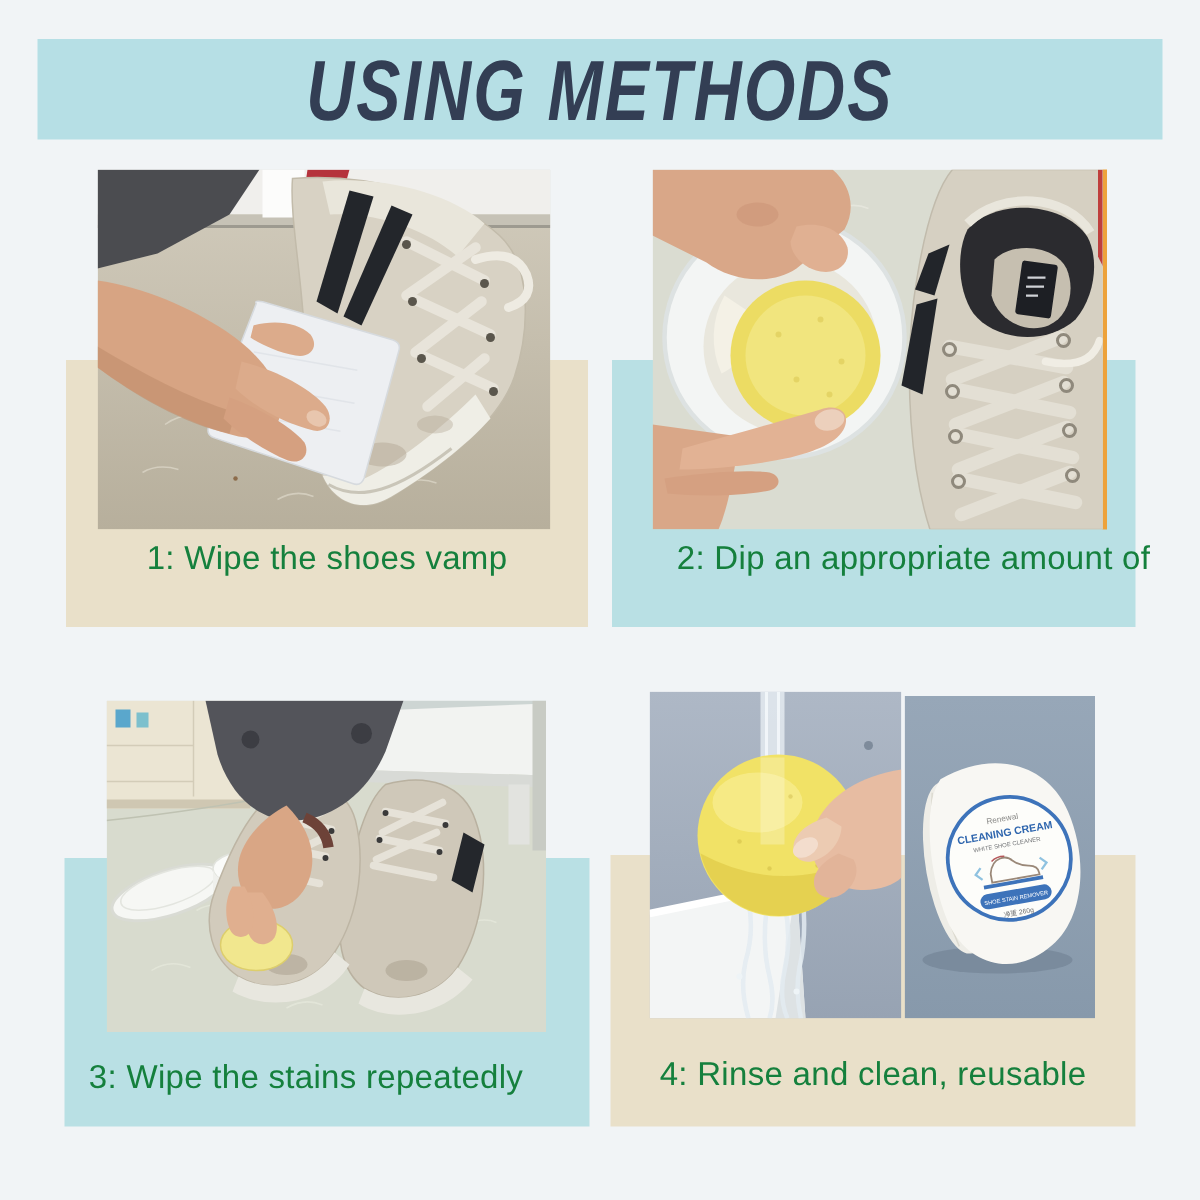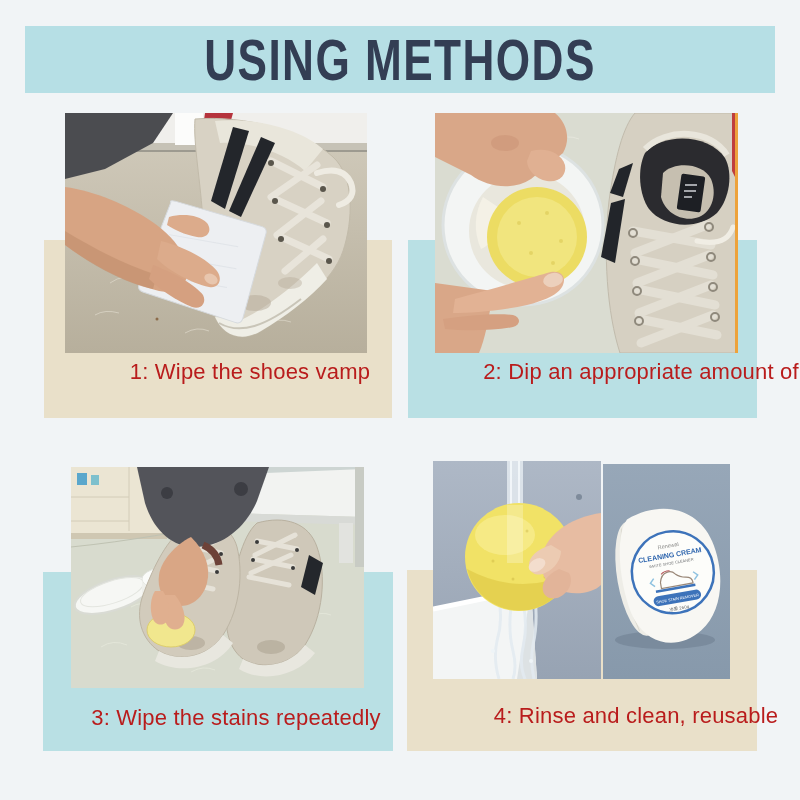--- a/index.html
+++ b/index.html
@@ -3,48 +3,48 @@
 <meta charset="utf-8">
 <style>
   html,body{margin:0;padding:0;}
   .page{
     position:relative;width:800px;height:800px;overflow:hidden;
     background:#f1f4f6;
     font-family:"Liberation Sans",sans-serif;
   }
   .banner{
     position:absolute;left:25px;top:26px;width:750px;height:67px;
-    background:#b6dfe5;display:flex;align-items:center;justify-content:center;
+    background:#b6dfe5;display:flex;align-items:center;justify-content:center;font-style:italic;
   }
   .banner .title{
     font-size:46px;font-weight:bold;color:#333e54;letter-spacing:1.5px;
     transform:scale(0.96,1.24);transform-origin:center;white-space:nowrap;
   }
   .block{position:absolute;}
   .block.beige{background:#e9e0c9;}
   .block.blue{background:#b9e0e4;}
   #block1{left:44px;top:240px;width:348px;height:178px;}
   #block2{left:408px;top:240px;width:349px;height:178px;}
   #block3{left:43px;top:572px;width:350px;height:179px;}
   #block4{left:407px;top:570px;width:350px;height:181px;}
   .photo{position:absolute;overflow:hidden;font-size:0;}
   #photo1{left:65px;top:113px;width:302px;height:240px;}
   #photo2{left:435px;top:113px;width:303px;height:240px;border-right:3px solid #eda23b;box-sizing:border-box;}
   #photo3{left:71px;top:467px;width:293px;height:221px;}
   #photo4a{left:433px;top:461px;width:168px;height:218px;}
   #photo4b{left:603px;top:464px;width:127px;height:215px;}
   .caption{
-    position:absolute;text-align:center;color:#b91c1c;
-    font-size:22px;line-height:30px;letter-spacing:0.2px;padding-left:32px;
+    position:absolute;text-align:center;color:#15803d;
+    font-size:22px;line-height:30px;letter-spacing:0.2px;
   }
   .caption span{display:block;}
   #caption1{left:44px;top:357px;width:348px;}
   #caption2{left:408px;top:357px;width:402px;}
   #caption3{left:43px;top:703px;width:322px;}
-  #caption4{left:407px;top:701px;width:394px;}
+  #caption4{left:407px;top:701px;width:350px;}
   svg{display:block;}
   svg text{font-family:"Liberation Sans",sans-serif;}
 </style>
 </head>
 <body>
 
 <div class="page">
 
   <div class="banner">
     <div class="title">USING METHODS</div>

